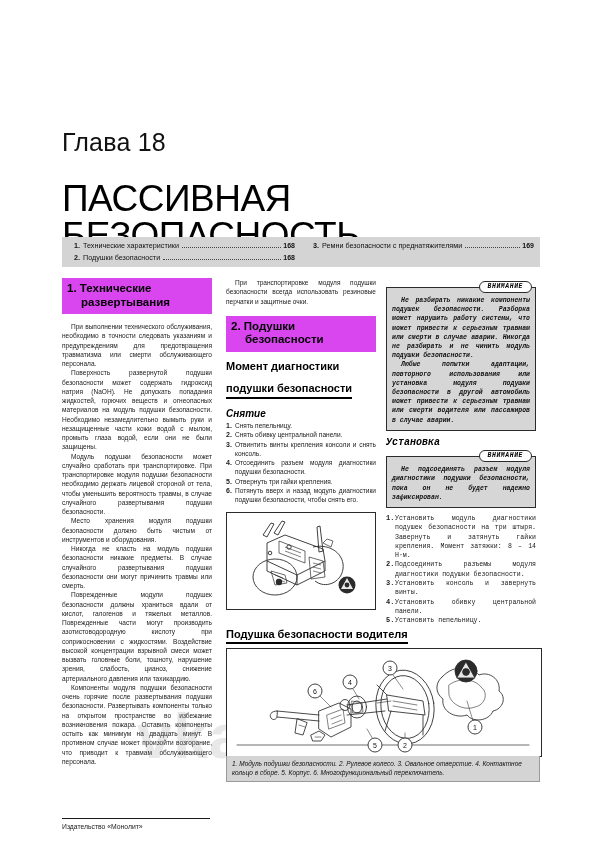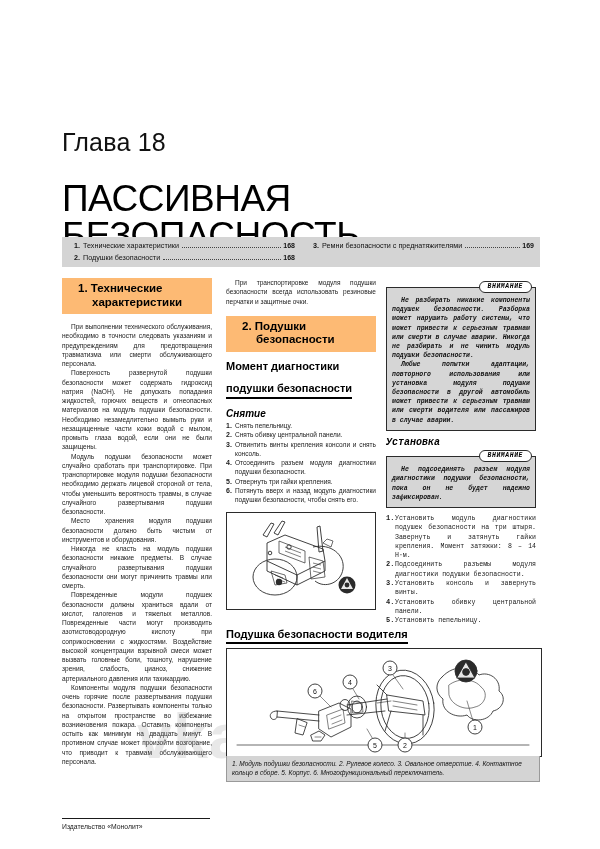--- a/index.html
+++ b/index.html
@@ -99,22 +99,22 @@
   .col-3 { left: 386px; font-family: Liberation Mono, monospace; }
 
   .para {
     text-indent: 9px;
     margin: 0 0 0 0;
     hyphens: auto;
   }
 
   
   .sec-box {
-    background: #fdba74;
-    padding: 4px 6px 5px 16px;
+    background: #d946ef;
+    padding: 4px 6px 5px 5px;
     margin-bottom: 8px;
     box-sizing: border-box;
   }
   .sec-box .sec-line {
     font-size: 11.5px;
     font-weight: bold;
     line-height: 13.5px;
     color: #000;
   }
   .sec-line.indent { padding-left: 14px; }
@@ -301,21 +301,21 @@
         <span class="toc-txt">Ремни безопасности с преднатяжителями</span>
         <span class="toc-dots"></span>
         <span class="toc-page">169</span>
       </div>
     </div>
   </div>
 
   <div class="col col-1">
     <div class="sec-box">
       <div class="sec-line">1. Технические</div>
-      <div class="sec-line indent">характеристики</div>
+      <div class="sec-line indent">развертывания</div>
     </div>
     <p class="para">При выполнении технического обслуживания, необходимо в точности следовать указаниям и предупреждениям для предотвращения травматизма или смерти обслуживающего персонала.</p>
     <p class="para">Поверхность развернутой подушки безопасности может содержать гидроксид натрия (NaOH). Не допускать попадания жидкостей, горючих веществ и огнеопасных материалов на модуль подушки безопасности. Необходимо незамедлительно вымыть руки и незащищенные части кожи водой с мылом, промыть глаза водой, если они не были защищены.</p>
     <p class="para">Модуль подушки безопасности может случайно сработать при транспортировке. При транспортировке модуля подушки безопасности необходимо держать лицевой стороной от тела, чтобы уменьшить вероятность травмы, в случае случайного развертывания подушки безопасности.</p>
     <p class="para">Место хранения модуля подушки безопасности должно быть чистым от инструментов и оборудования.</p>
     <p class="para">Никогда не класть на модуль подушки безопасности никакие предметы. В случае случайного развертывания подушки безопасности они могут причинить травмы или смерть.</p>
     <p class="para">Поврежденные модули подушек безопасности должны храниться вдали от кислот, галогенов и тяжелых металлов. Поврежденные части могут производить азотистоводородную кислоту при соприкосновении с жидкостями. Воздействие высокой концентрации взрывной смеси может вызвать головные боли, тошноту, нарушение зрения, слабость, цианоз, снижение артериального давления или тахикардию.</p>
     <p class="para">Компоненты модуля подушки безопасности очень горячие после развертывания подушки безопасности. Развертывать компоненты только на открытом пространстве во избежание возникновения пожара. Оставить компоненты остыть как минимум на двадцать минут. В противном случае может произойти возгорание, что приводит к травмам обслуживающего персонала.</p>
   </div>
 

